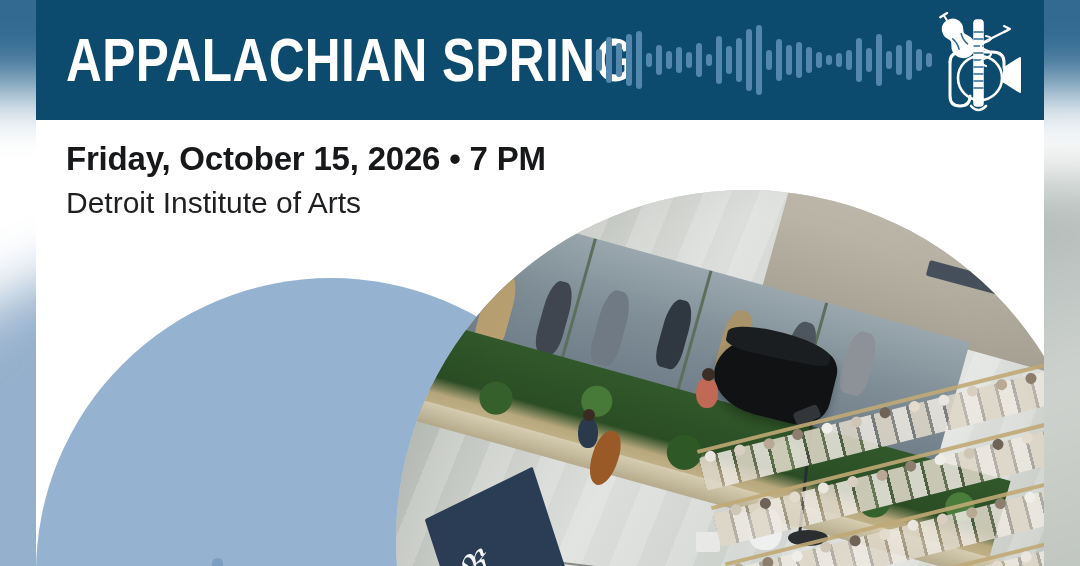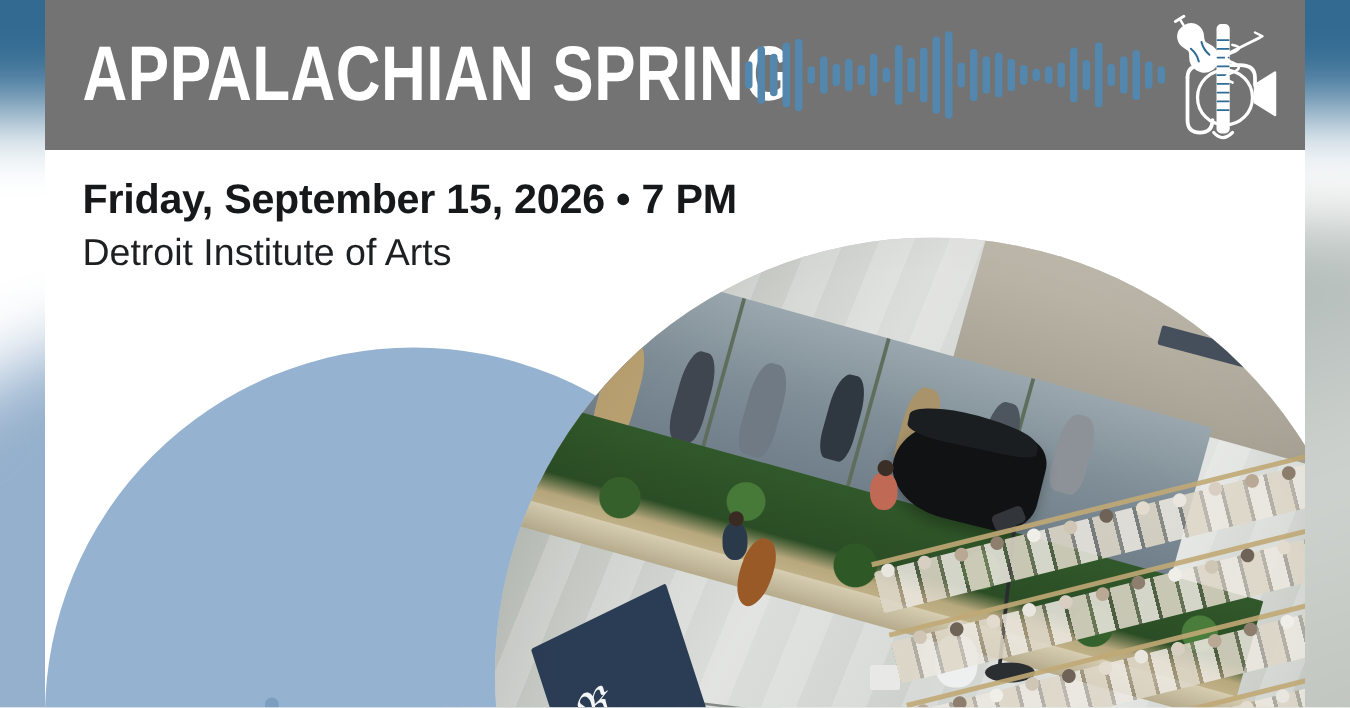--- a/index.html
+++ b/index.html
@@ -75,21 +75,21 @@
     background: #ffffff;
     overflow: hidden;
   }
 
   
   .header {
     position: absolute;
     left: 0; top: 0;
     width: 1008px;
     height: 120px;
-    background: #737373;
+    background: #0c4a6e;
     overflow: hidden;
   }
 
   .header-title {
     position: absolute;
     left: 30px;
     top: 27px;
     color: #ffffff;
     font-family: "Liberation Sans Narrow", "Liberation Sans", sans-serif;
     font-weight: 700;
@@ -519,21 +519,21 @@
           <rect x="50" y="14" width="9" height="86" rx="3" fill="#ffffff" stroke="#ffffff" stroke-width="1.6"></rect>
           <path d="M50 26 h9 M50 33 h9 M50 40 h9 M50 47 h9 M50 54 h9 M50 61 h9 M50 68 h9 M50 75 h9 M50 82 h9" stroke="#2e6b96" stroke-width="1.4"></path>
           <path d="M47 100 q7 8 15 0" stroke-width="2.6"></path>
 
           <path d="M62 30 q10 2 0 6 q-10 4 0 8 q10 4 0 8 q-10 4 0 8" stroke-width="2.2"></path>
         </svg>
       </div>
     </div>
 
     <div class="info">
-      <div class="event-date">Friday, September 15, 2026 • 7 PM</div>
+      <div class="event-date">Friday, October 15, 2026 • 7 PM</div>
       <div class="event-venue">Detroit Institute of Arts</div>
     </div>
 
     <div class="deco-circle">
       <div class="deco-bars" id="deco-bars">
           <div class="dbar" style="left: 176px; height: 310px; background: rgba(103, 142, 178, 0.55);"></div>
         </div>
     </div>
 
     <div class="photo-circle">

